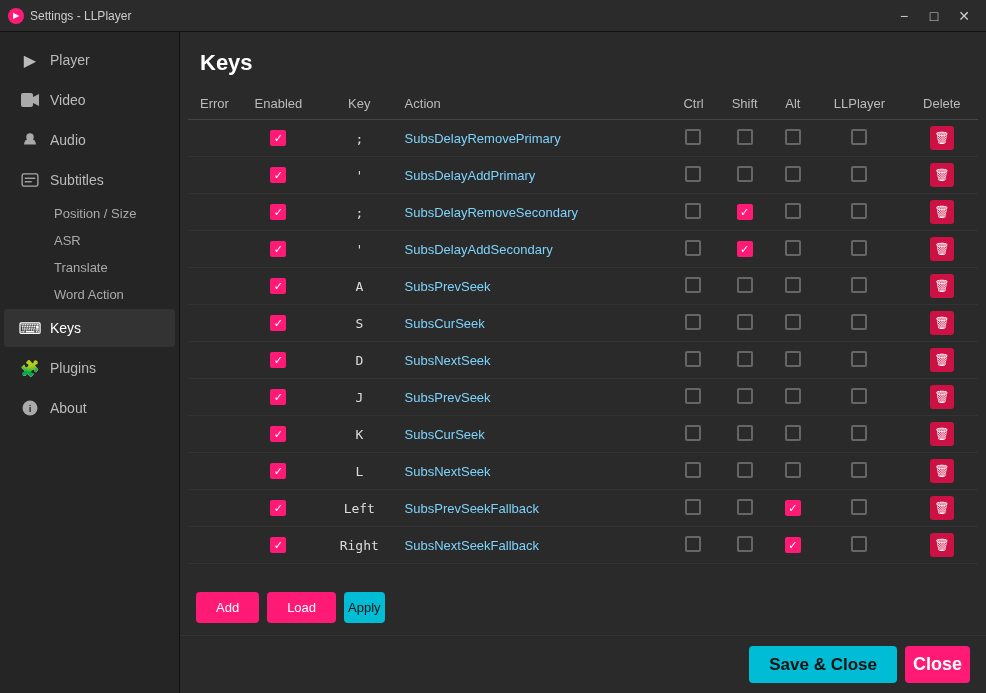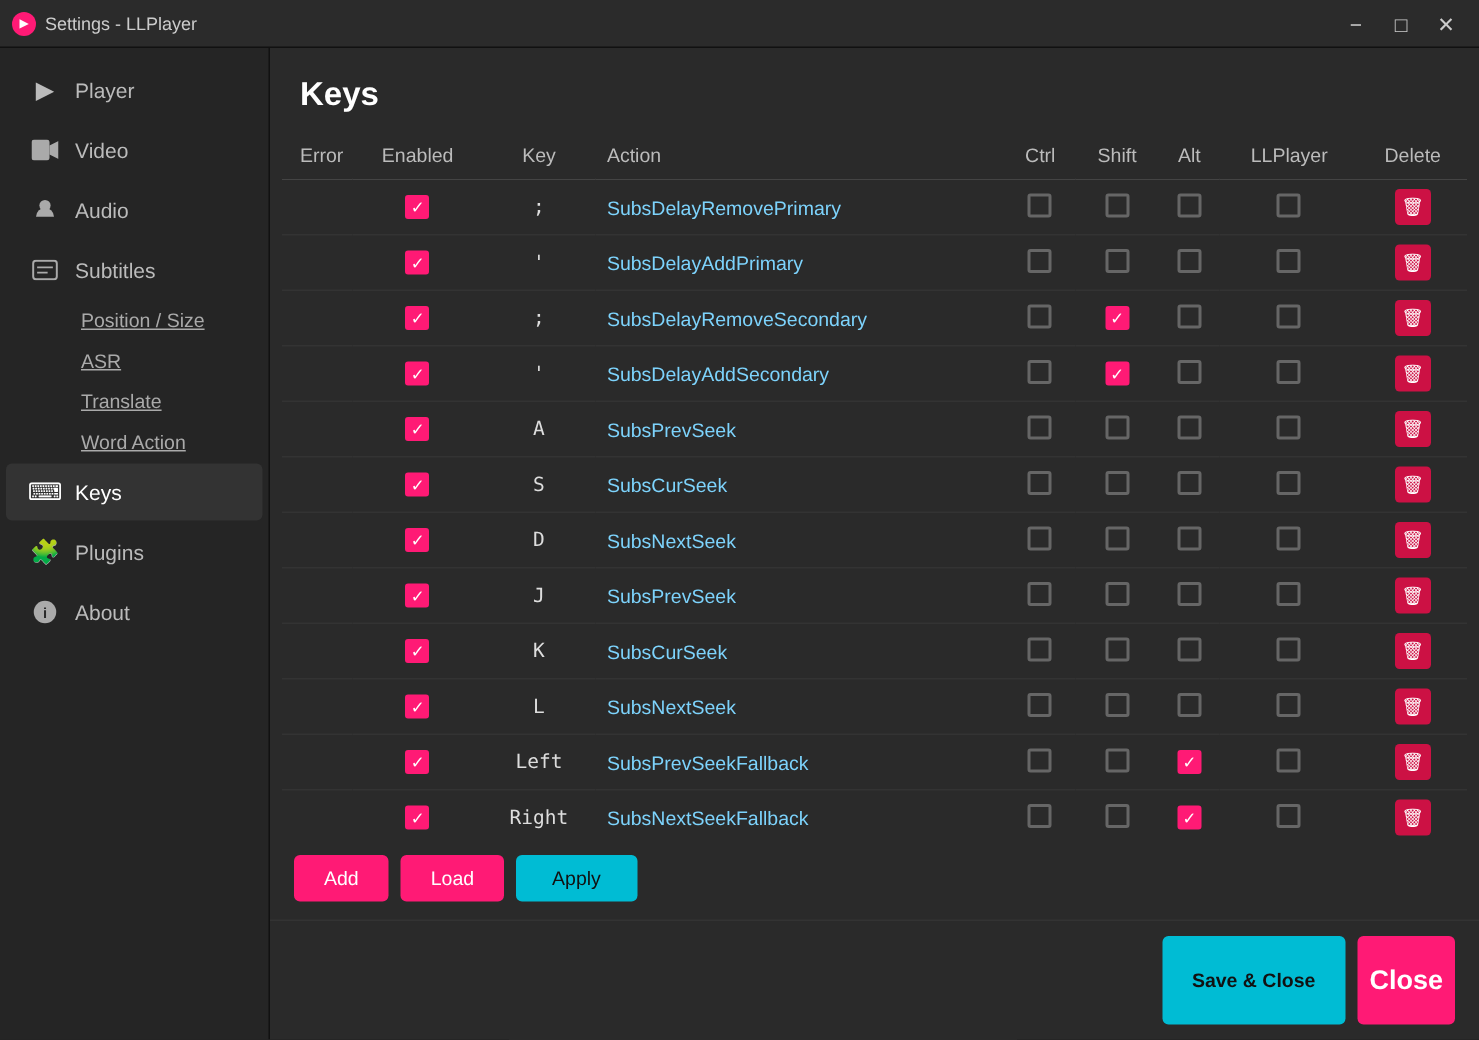--- a/index.html
+++ b/index.html
@@ -84,21 +84,20 @@
       display: flex;
       flex-direction: column;
       margin-left: 46px;
     }
     .sidebar-sub-item {
       padding: 6px 8px;
       cursor: pointer;
       color: #aaa;
       font-size: 13px;
       border-radius: 3px;
-      text-decoration: underline;
     }
     .main-content {
       flex: 1;
       background: #2a2a2a;
       display: flex;
       flex-direction: column;
       overflow: hidden;
     }
     .page-title {
       font-size: 22px;
@@ -187,40 +186,40 @@
       padding: 8px 20px;
       border-radius: 4px;
       font-size: 13px;
       cursor: pointer;
       font-weight: 500;
     }
     .btn-cyan {
       background: #00bcd4;
       color: #111;
       border: none;
-      padding: 8px 24px;
+      padding: 8px 4px;
       border-radius: 4px;
       font-size: 13px;
       cursor: pointer;
       font-weight: 500;
     }
     .bottom-bar {
       padding: 10px 16px;
       display: flex;
       justify-content: flex-end;
       gap: 8px;
       border-top: 1px solid #333;
     }
     .btn-save {
       background: #00bcd4;
       color: #111;
       border: none;
-      padding: 22px 20px;
+      padding: 8px 20px;
       border-radius: 4px;
-      font-size: 13px;
+      font-size: 17px;
       cursor: pointer;
       font-weight: 600;
     }
     .btn-close {
       background: #ff1a75;
       color: white;
       border: none;
       padding: 8px 8px;
       border-radius: 4px;
       font-size: 18px;

